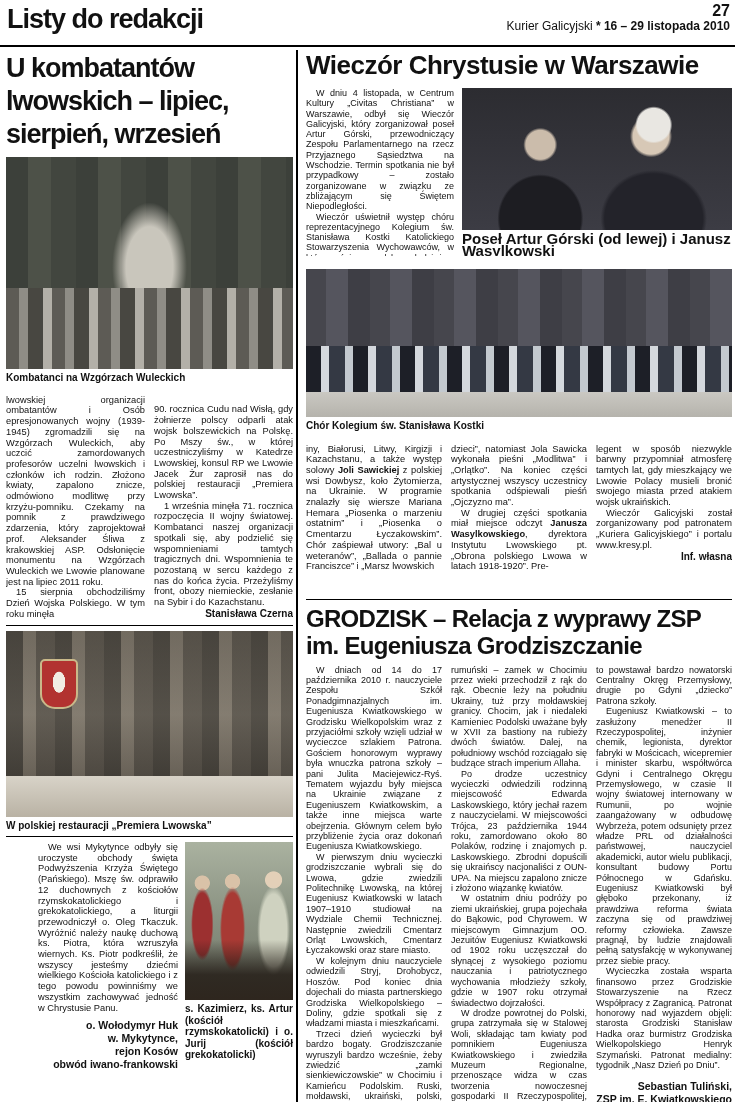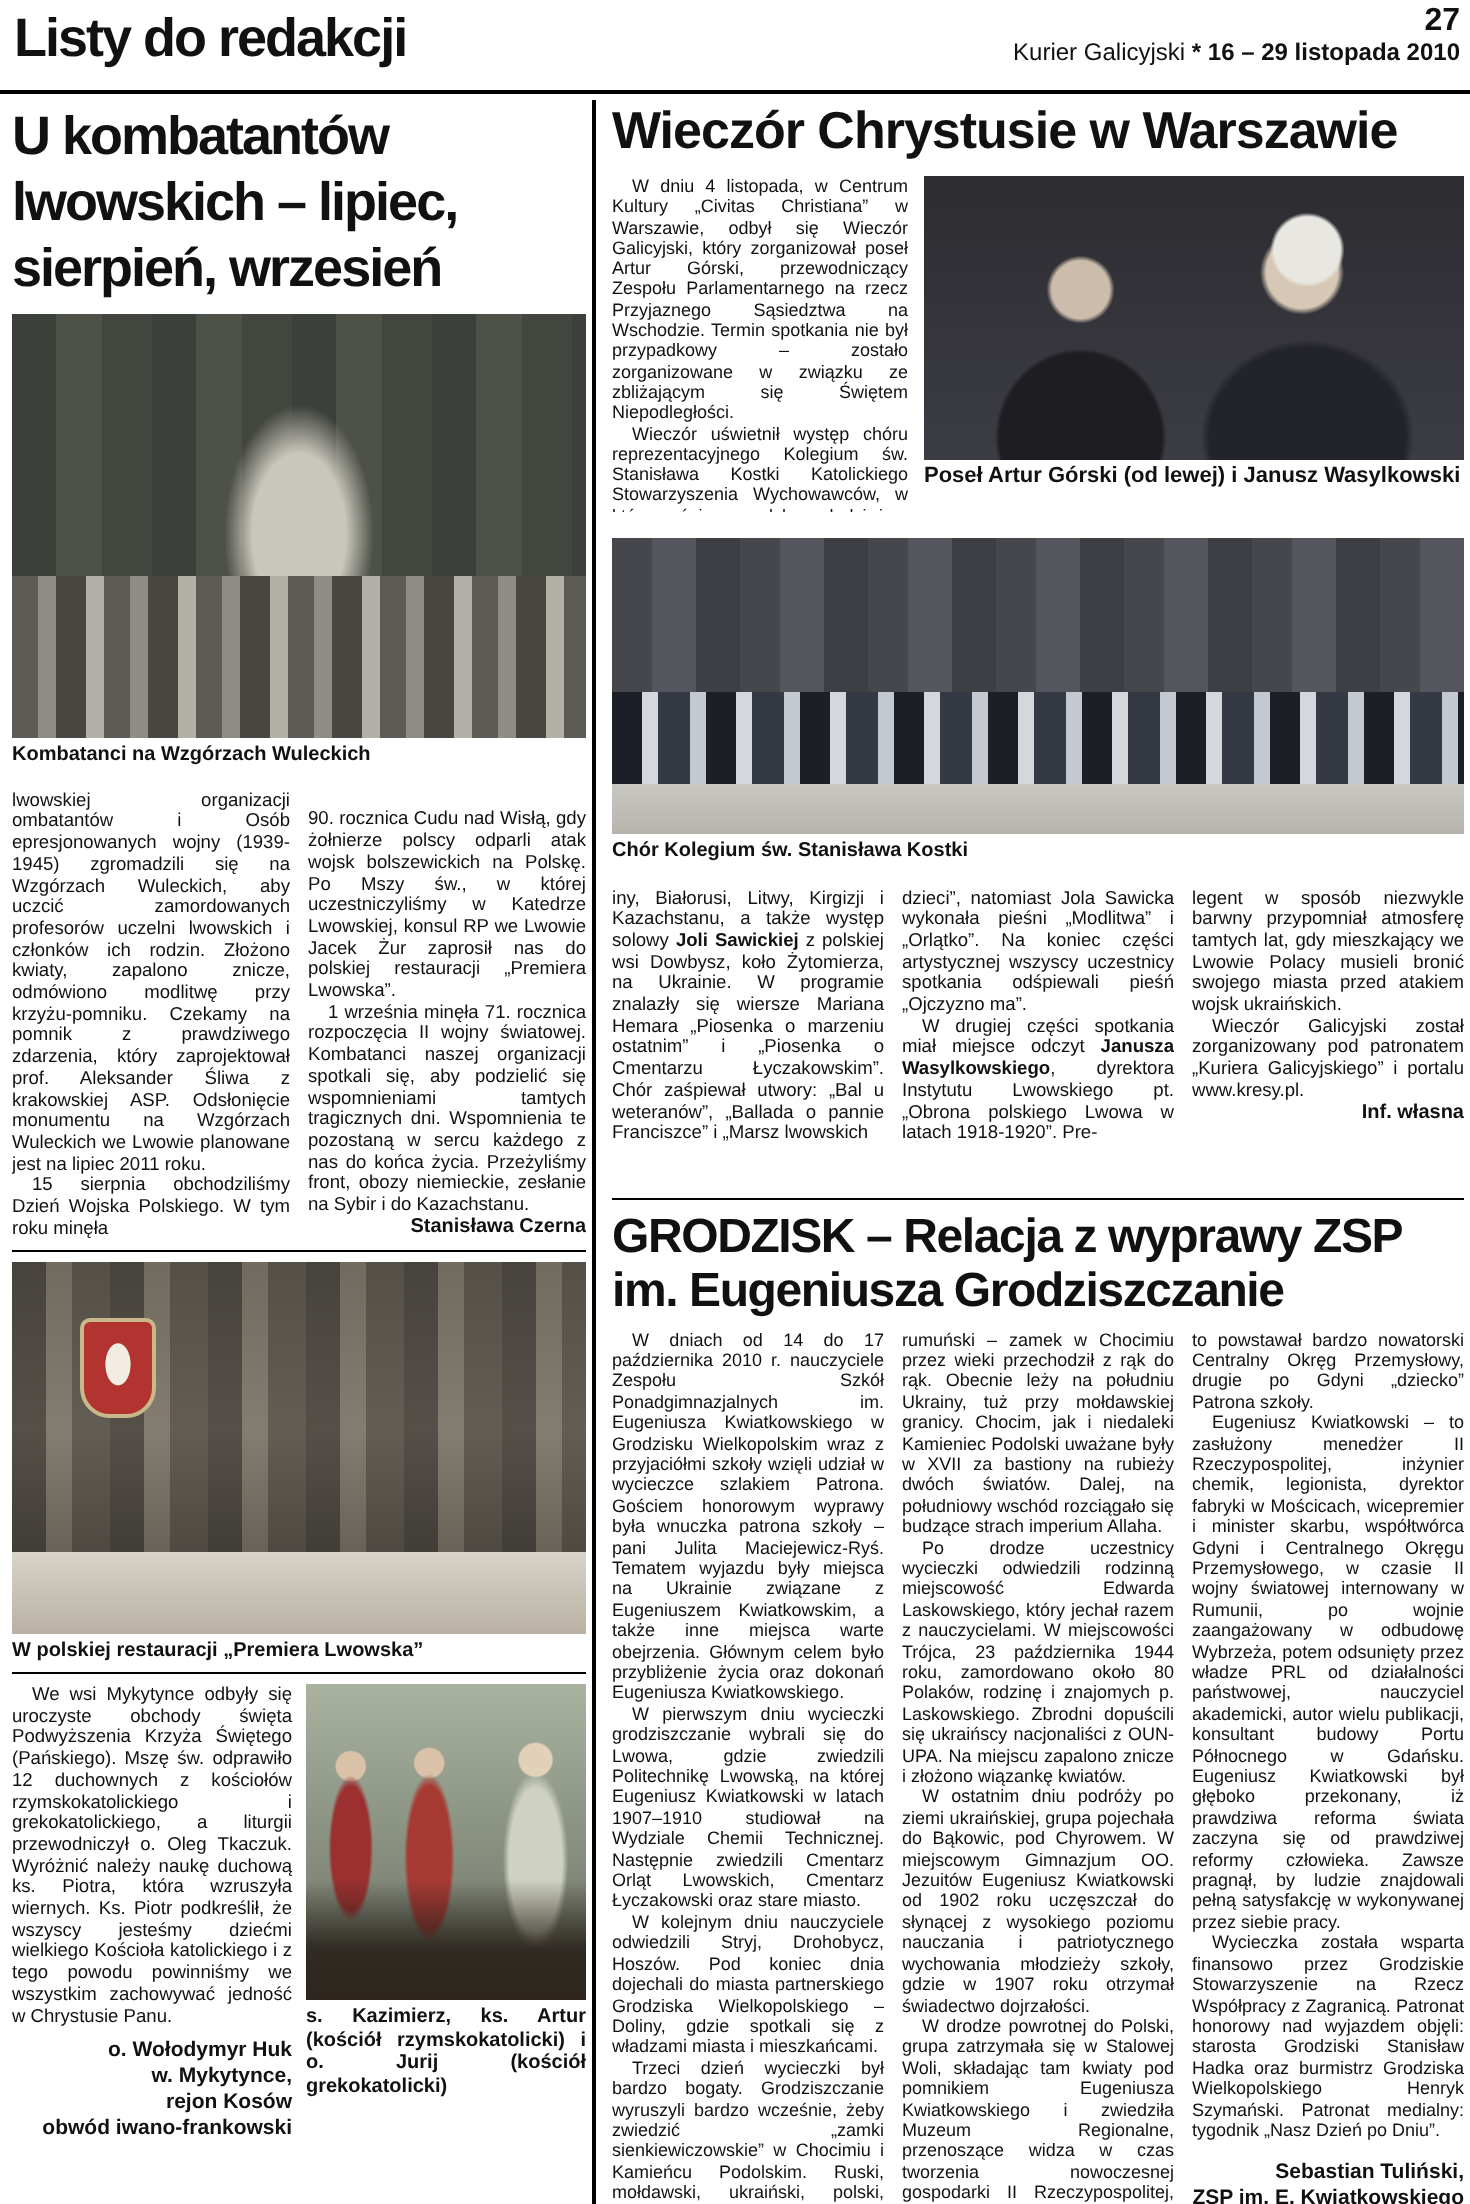--- a/index.html
+++ b/index.html
@@ -48,21 +48,21 @@
       repeating-linear-gradient(90deg, rgba(40,38,34,.55) 0 17px, rgba(120,112,100,.35) 17px 30px, rgba(60,56,50,.5) 30px 49px),
       linear-gradient(180deg,#6d675d 0%,#8a8377 45%,#5d574e 80%,#3f3a33 100%);}
   .photo-rest .emblem{position:absolute; left:34px; top:28px; width:34px; height:46px;
     border-radius:5px 5px 15px 15px; border:2px solid #c9b98a;
     background: radial-gradient(ellipse 9px 15px at 50% 46%, #f1ede3 68%, rgba(0,0,0,0) 72%), #b23330;}
   .photo-rest .table{position:absolute; left:0; bottom:0; width:100%; height:22%;
     background:linear-gradient(180deg,#d8d3c8,#b9b2a4);}
 
   .myk-title{font-size:21px; line-height:26px; font-weight:700; letter-spacing:-0.5px; margin:4px 0 6px;}
   .myk-row{display:flex; gap:7px;}
-  .myk-text{width:140px; flex:none;}
+  .myk-text{width:140px; flex:none;margin-left:32px;}
   .myk-fig{flex:1;}
   .photo-myk{height:158px;
     background:
       linear-gradient(180deg, rgba(0,0,0,0) 0 62%, rgba(35,28,22,.85) 84%, #2e261e 100%),
       radial-gradient(ellipse 16px 52px at 16% 52%, #9c3030 60%, rgba(0,0,0,0) 70%),
       radial-gradient(ellipse 18px 60px at 44% 55%, #a83a34 60%, rgba(0,0,0,0) 70%),
       radial-gradient(ellipse 24px 66px at 82% 56%, #cfd2c0 55%, rgba(0,0,0,0) 68%),
       radial-gradient(circle 8px at 16% 26%, #d9c2a8 90%, rgba(0,0,0,0)),
       radial-gradient(circle 8px at 44% 25%, #d9c2a8 90%, rgba(0,0,0,0)),
       radial-gradient(circle 9px at 82% 24%, #e3d0b8 90%, rgba(0,0,0,0)),
@@ -77,21 +77,21 @@
   .wie-intro{width:148px; flex:none; font-size:9px; line-height:10.3px;}
   .wie-figcol{flex:1;}
   .photo-gorski{height:142px;
     background:
       radial-gradient(circle 30px at 71% 26%, #e9e7e2 55%, rgba(0,0,0,0) 62%),
       radial-gradient(circle 21px at 70% 34%, #d7c8b6 85%, rgba(0,0,0,0)),
       radial-gradient(circle 17px at 29% 40%, #cbbcab 85%, rgba(0,0,0,0)),
       radial-gradient(ellipse 58px 60px at 29% 92%, #1d1d22 70%, rgba(0,0,0,0) 74%),
       radial-gradient(ellipse 70px 64px at 71% 92%, #23232a 70%, rgba(0,0,0,0) 76%),
       linear-gradient(180deg,#2c2c31 0%,#3c3c44 100%);}
-  .gorski-cap{font-size:11px;}
+  .gorski-cap{font-size:15px;}
   .photo-chor{height:148px; margin-top:13px;}
   .photo-chor .curtain{height:52%;
     background:repeating-linear-gradient(90deg,#46464d 0 20px,#55555e 20px 42px,#3e3e45 42px 64px);}
   .photo-chor .row{height:31%;
     background:repeating-linear-gradient(90deg,#1d1f27 0 15px,#d4d8dd 15px 23px,#343944 23px 39px,#c3c9cf 39px 47px);}
   .photo-chor .floor{height:17%; background:linear-gradient(180deg,#cac8c2,#b5b3ac);}
   .wie-cols{margin-top:12px; height:150px;}
   .grod-title{font-size:24px; line-height:27px; font-weight:700; letter-spacing:-0.7px; margin:4px 0 6px;}
   .grod-cols{height:437px;}
   .grod-cols .body{font-size:9px; line-height:10.4px;}

